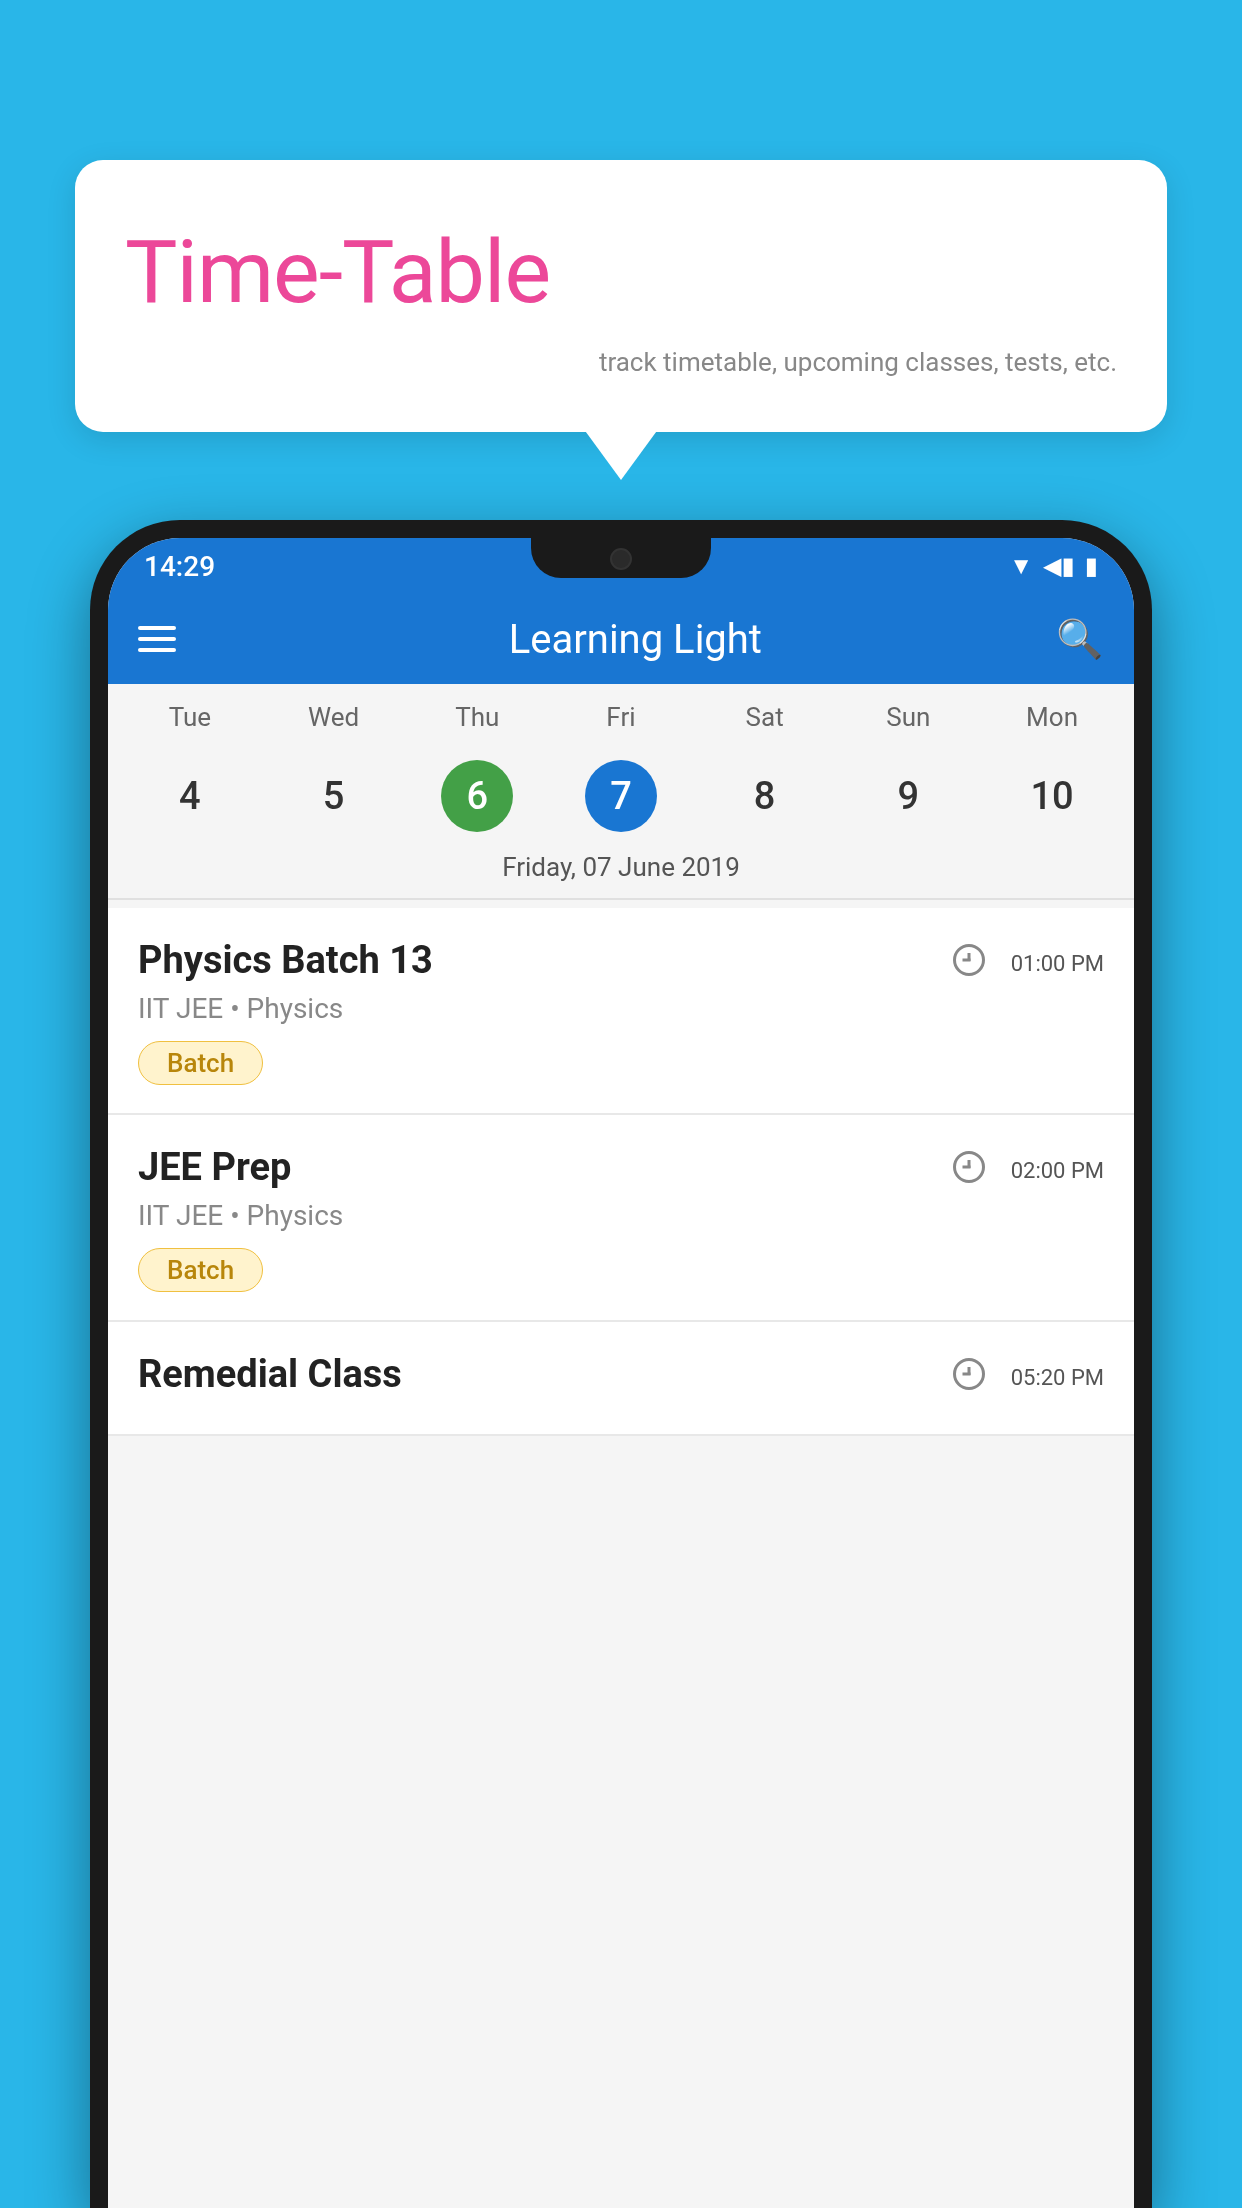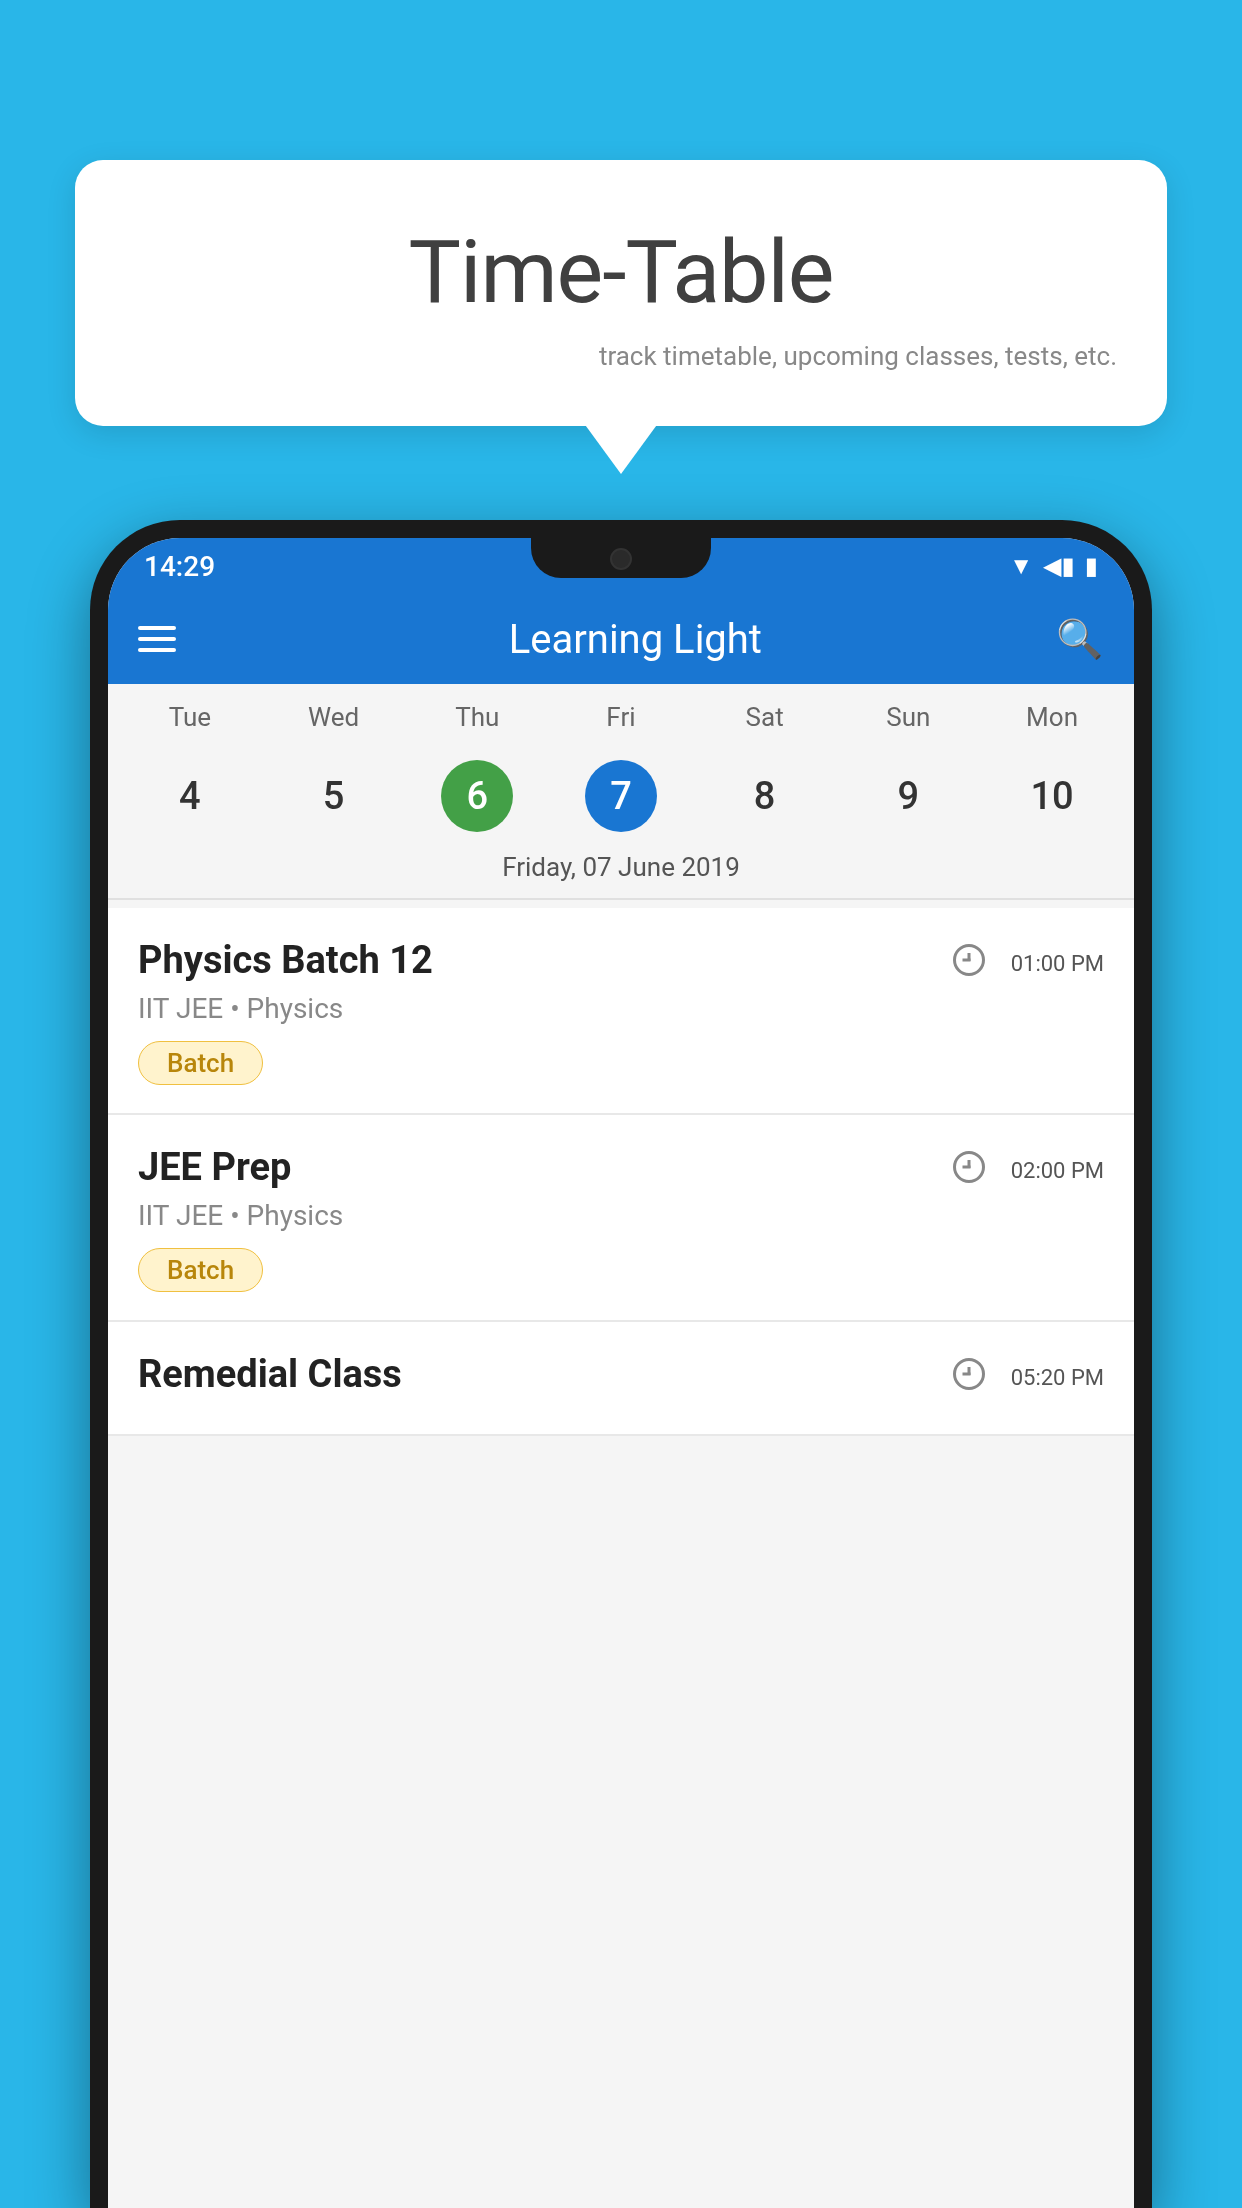--- a/index.html
+++ b/index.html
@@ -29,26 +29,26 @@
       content: '';
       position: absolute;
       bottom: -48px;
       left: 50%;
       transform: translateX(-50%);
       border-left: 38px solid transparent;
       border-right: 38px solid transparent;
       border-top: 52px solid white;
     }
     .bubble-title {
-      text-align: center;
+      text-align: left;
       font-size: 88px;
       font-weight: 400;
-      color: #404040;
+      color: #ec4899;
       letter-spacing: -1px;
-      margin-bottom: 18px;
+      margin-bottom: 24px;
     }
     .bubble-subtitle {
       text-align: right;
       font-size: 26px;
       color: #888;
       font-weight: 400;
     }
 
     
     .phone-frame {
@@ -352,21 +352,21 @@
           </div>
         </div>
       <div class="date-label">Friday, 07 June 2019</div>
       <div class="calendar-divider"></div>
     </div>
 
     <div class="schedule-list">
 
     <div class="schedule-item">
       <div class="schedule-item-header">
-        <div class="schedule-title">Physics Batch 12</div>
+        <div class="schedule-title">Physics Batch 13</div>
         <div class="schedule-time">
           <span class="clock-icon"></span>
           <span>01:00 PM</span>
         </div>
       </div>
       <div class="schedule-meta">IIT JEE • Physics</div>
       <span class="batch-badge">Batch</span>
     </div>
         <div class="schedule-item">
       <div class="schedule-item-header">

